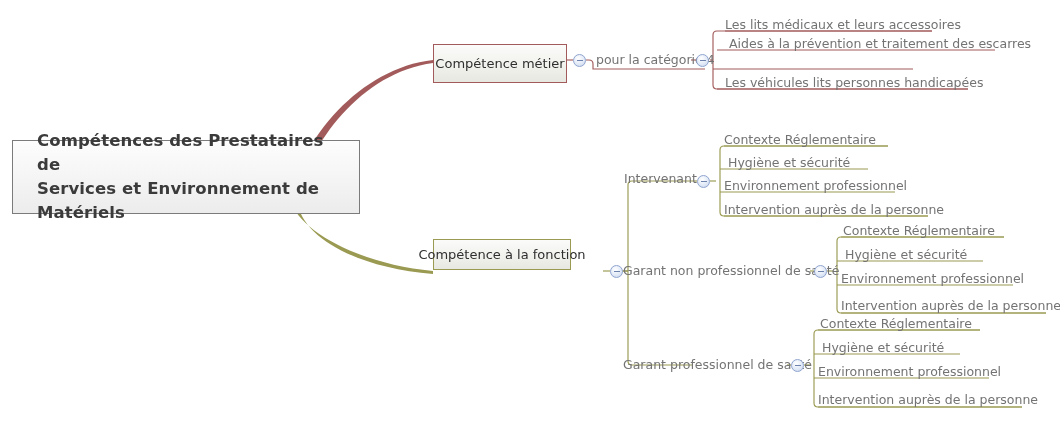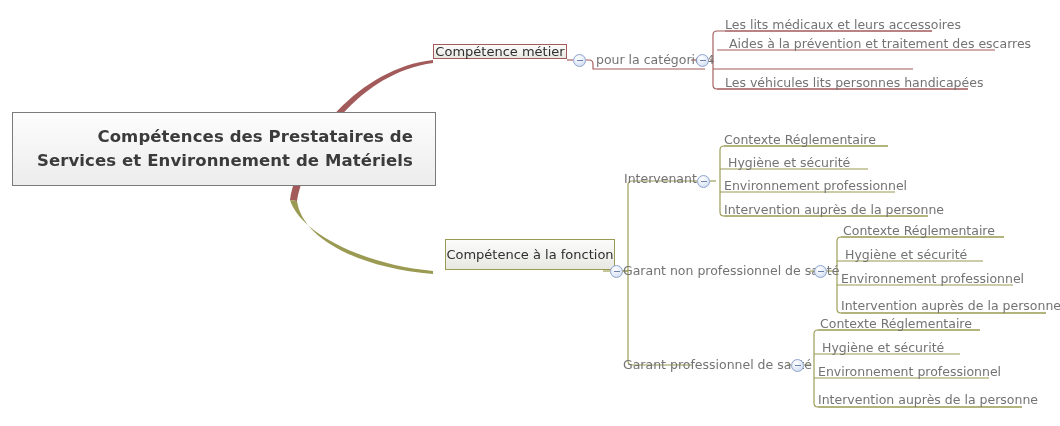--- a/index.html
+++ b/index.html
@@ -23,30 +23,29 @@
     top: 0;
     width: 1060px;
     height: 426px;
     pointer-events: none;
   }
 
   
   .root-node {
     position: absolute;
     left: 12px;
-    top: 112px;
-    width: 424px;
+    top: 140px;
+    width: 348px;
     height: 74px;
     box-sizing: border-box;
     border: 1px solid #7b7b7b;
     background: linear-gradient(to bottom, #fdfdfd 0%, #f4f4f4 55%, #ececec 100%);
     display: flex;
     align-items: center;
     z-index: 5;
-    text-align: right;
   }
   .root-text {
     font-size: 16.5px;
     font-weight: bold;
     color: #3b3b3b;
     line-height: 1.45;
     padding: 0 14px 0 24px;
     letter-spacing: .1px;
   }
 
@@ -60,30 +59,29 @@
     justify-content: center;
     font-size: 13px;
     color: #2f2f2f;
     white-space: nowrap;
     z-index: 5;
   }
   .branch-metier {
     left: 433px;
     top: 44px;
     width: 134px;
-    height: 15px;
+    height: 39px;
     border: 1px solid #a35a5a;
   }
   .branch-fonction {
     left: 433px;
     top: 239px;
-    width: 170px;
+    width: 138px;
     height: 31px;
     border: 1px solid #9a9a52;
-    margin-left: 12px;
   }
 
   
   .text-node {
     position: absolute;
     font-size: 12.5px;
     color: #737373;
     white-space: nowrap;
     line-height: 1;
     z-index: 5;

